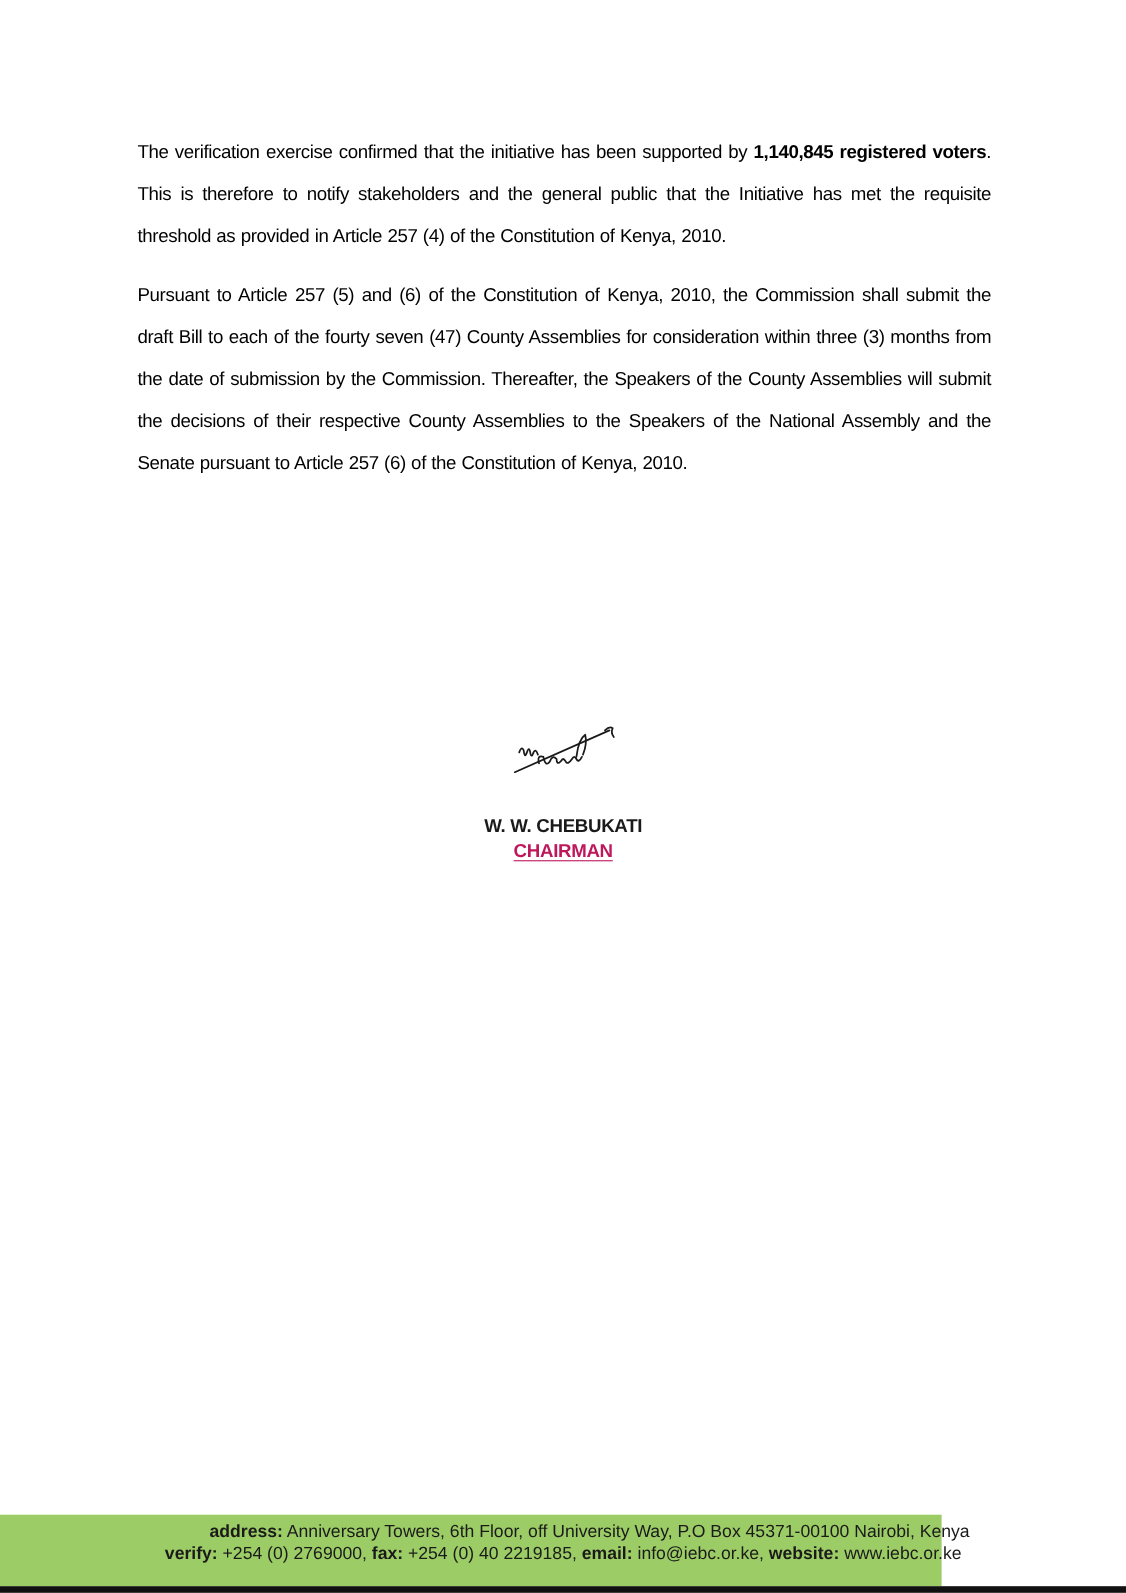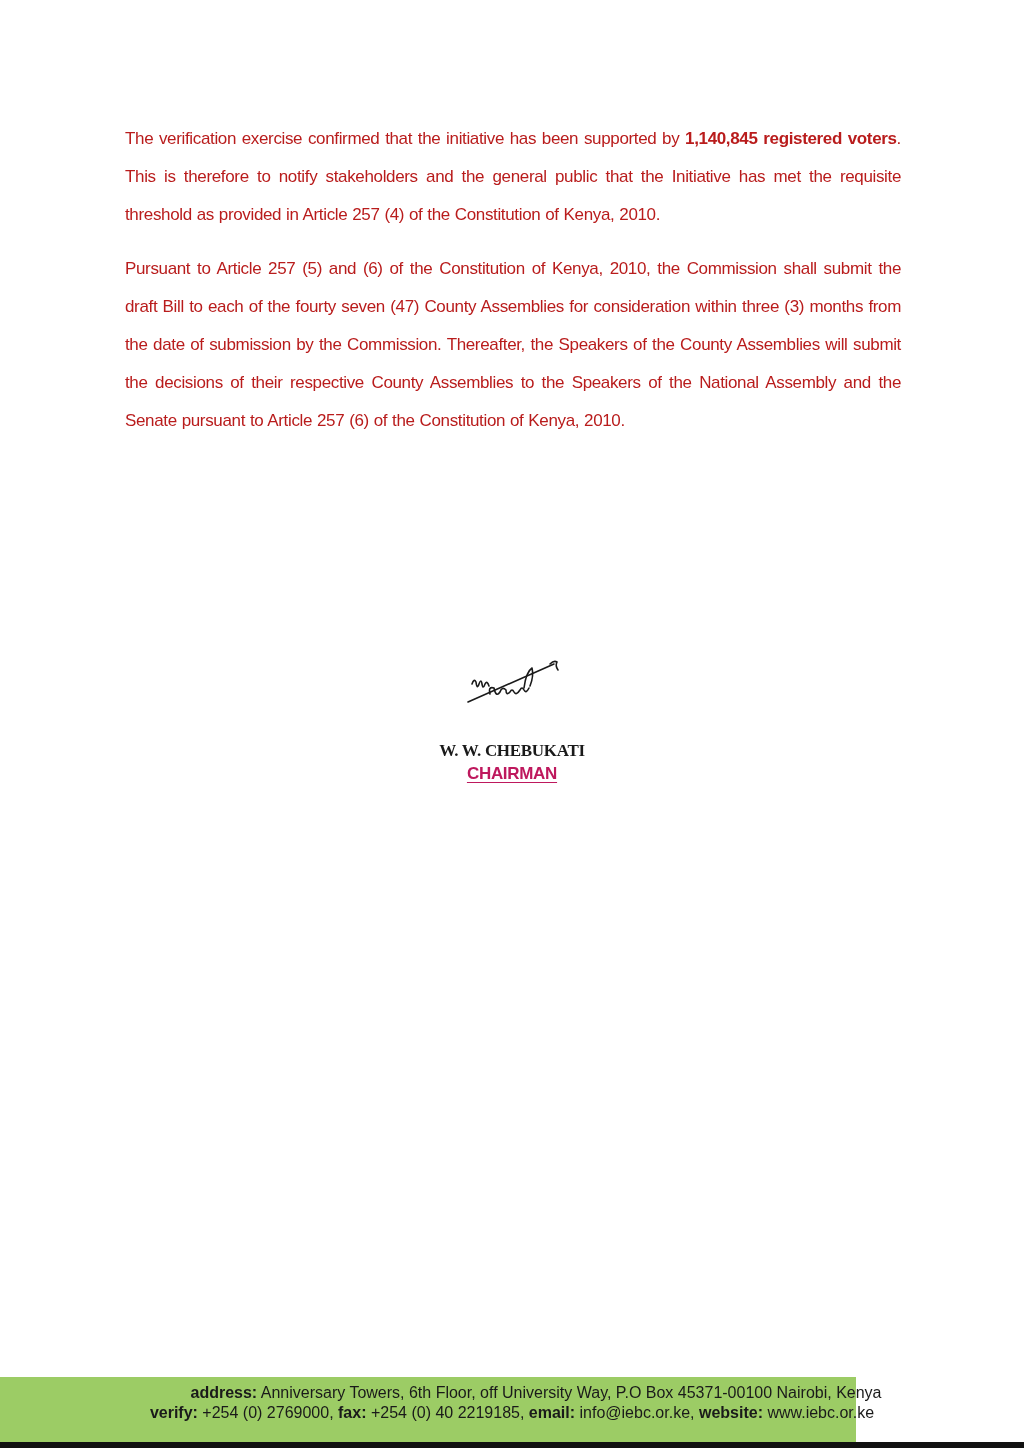--- a/index.html
+++ b/index.html
@@ -19,21 +19,21 @@
       position: absolute;
       left: 125px;
       top: 120px;
       width: 776px;
       font-family: "Liberation Sans", sans-serif;
       font-size: 17px;
       letter-spacing: -0.35px;
       word-spacing: 0.5px;
       line-height: 37.8px;
       text-align: justify;
-      color: #b91c1c;
+      color: #000000;
     }
     .para {
       margin: 0 0 17px 0;
     }
     .para b {
       font-weight: bold;
     }
     .signature-block {
       position: absolute;
       left: 0;
@@ -42,21 +42,21 @@
       text-align: center;
     }
     .signature {
       display: block;
       margin: 0 auto;
       width: 100px;
       height: 60px;
     }
     .signatory-name {
       margin-top: 28px;
-      font-family: Liberation Serif, serif;
+      font-family: Liberation Sans, sans-serif;
       font-weight: bold;
       font-size: 17px;
       letter-spacing: -0.3px;
       line-height: 25px;
       color: #1a1a1a;
     }
     .signatory-title {
       font-family: "Liberation Sans", sans-serif;
       font-weight: bold;
       font-size: 17px;

